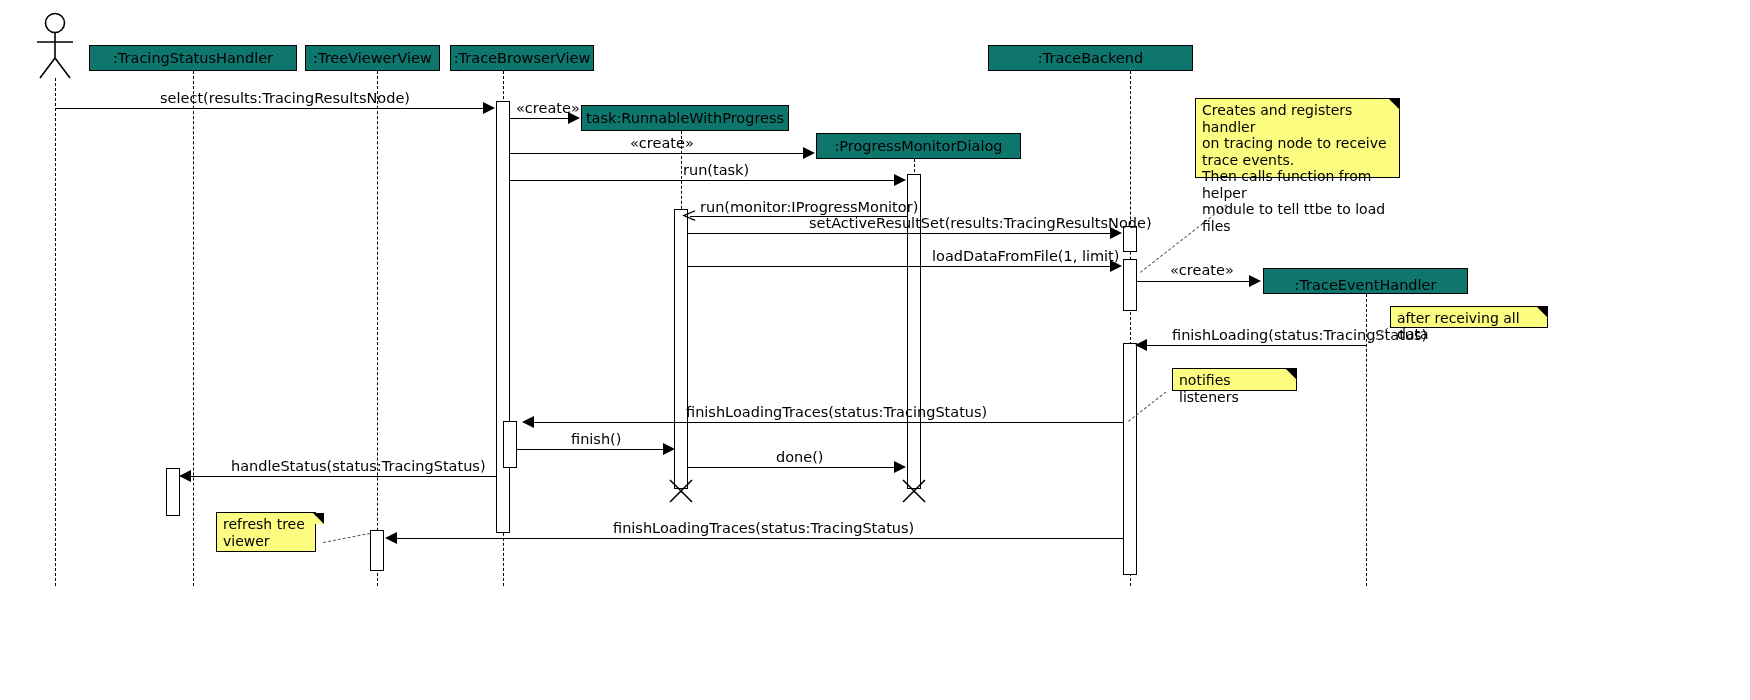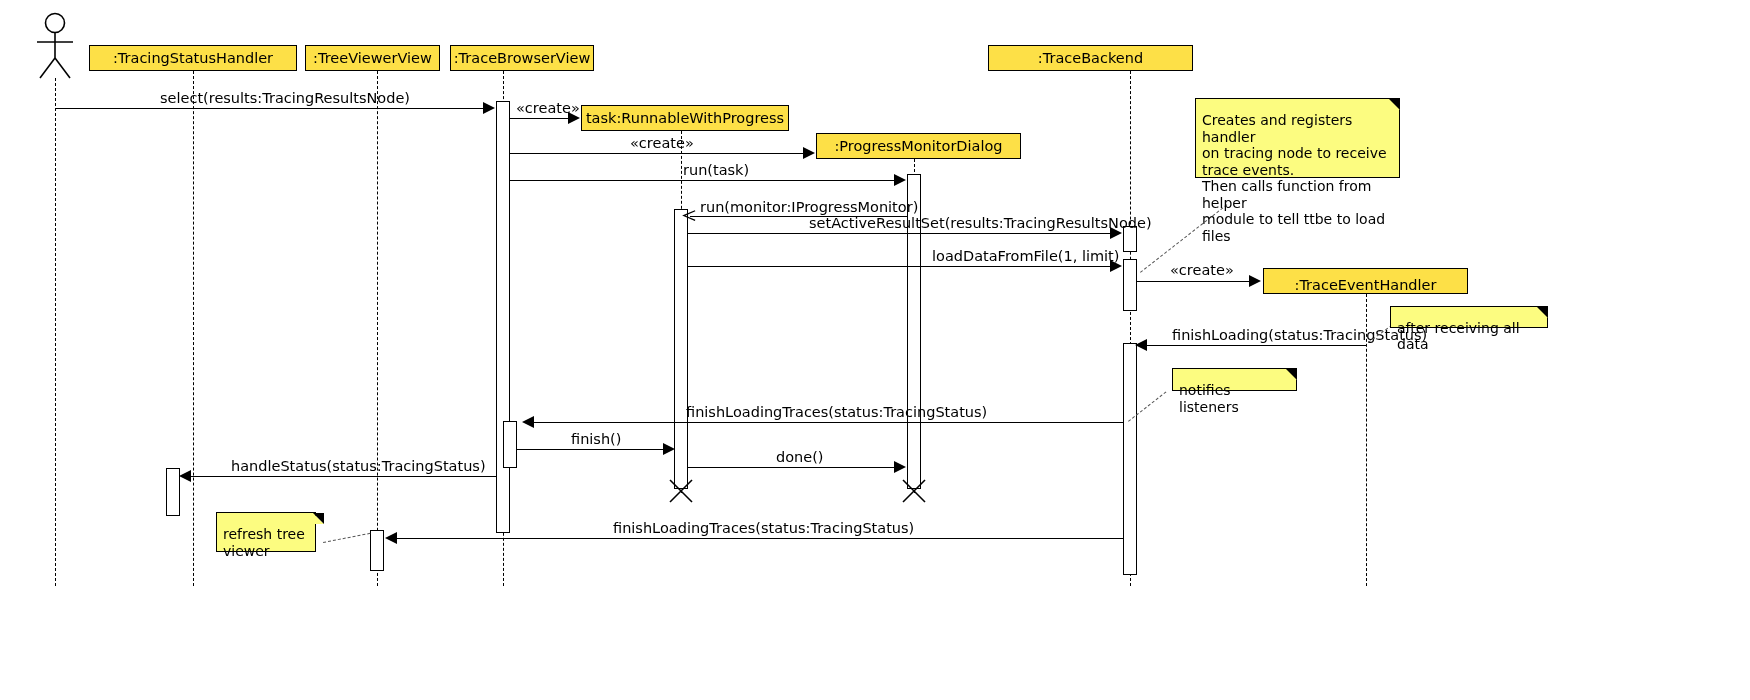--- a/index.html
+++ b/index.html
@@ -1,35 +1,35 @@
 <!DOCTYPE html>
 <html><head>
 <meta charset="utf-8">
 <style>
   html,body{margin:0;padding:0;background:#ffffff;}
   body{font-family:"DejaVu Sans","Liberation Sans",sans-serif;}
   #canvas{position:relative;width:1750px;height:700px;background:#ffffff;overflow:hidden;}
   .lifeline-box{
     position:absolute;box-sizing:border-box;
-    background:#fde047;border:1px solid #000;
+    background:#0f766e;border:1px solid #000;
     display:flex;align-items:center;justify-content:center;
     font-size:14.5px;color:#000;white-space:nowrap;
   }
   .lifeline-box span{text-decoration:none;}
   .lifeline-box.underline span{}
   .lifeline-line{position:absolute;width:0;border-left:1px dashed #000;}
   .activation{position:absolute;box-sizing:border-box;background:#ffffff;border:1px solid #000;}
   .msg-line{position:absolute;height:0;border-top:1px solid #000;}
   .arrow-r{position:absolute;width:0;height:0;border-top:6px solid transparent;border-bottom:6px solid transparent;border-left:12px solid #000;}
   .arrow-l{position:absolute;width:0;height:0;border-top:6px solid transparent;border-bottom:6px solid transparent;border-right:12px solid #000;}
   .arrow-open-l{position:absolute;width:14px;height:14px;}
   .msg-label{position:absolute;font-size:14.5px;color:#000;white-space:nowrap;}
   .note{
     position:absolute;box-sizing:border-box;background:#fcfc80;border:1px solid #000;
-    font-size:14px;color:#000;line-height:16.5px;padding:13px 5px 3px 6px;white-space:pre-line;
+    font-size:14px;color:#000;line-height:16.5px;padding:3px 5px 3px 6px;white-space:pre-line;
   }
   .note-fold{position:absolute;width:0;height:0;border-left:11px solid #fcfc80;border-top:11px solid transparent;}
   .note-fold-edge{position:absolute;width:0;height:0;border-right:11px solid #000;border-bottom:11px solid transparent;}
   .note-link{position:absolute;height:0;border-top:1px dashed #555;transform-origin:0 0;}
   .destroy{position:absolute;width:22px;height:22px;}
   .actor{position:absolute;}
 </style>
 </head>
 <body>
 

